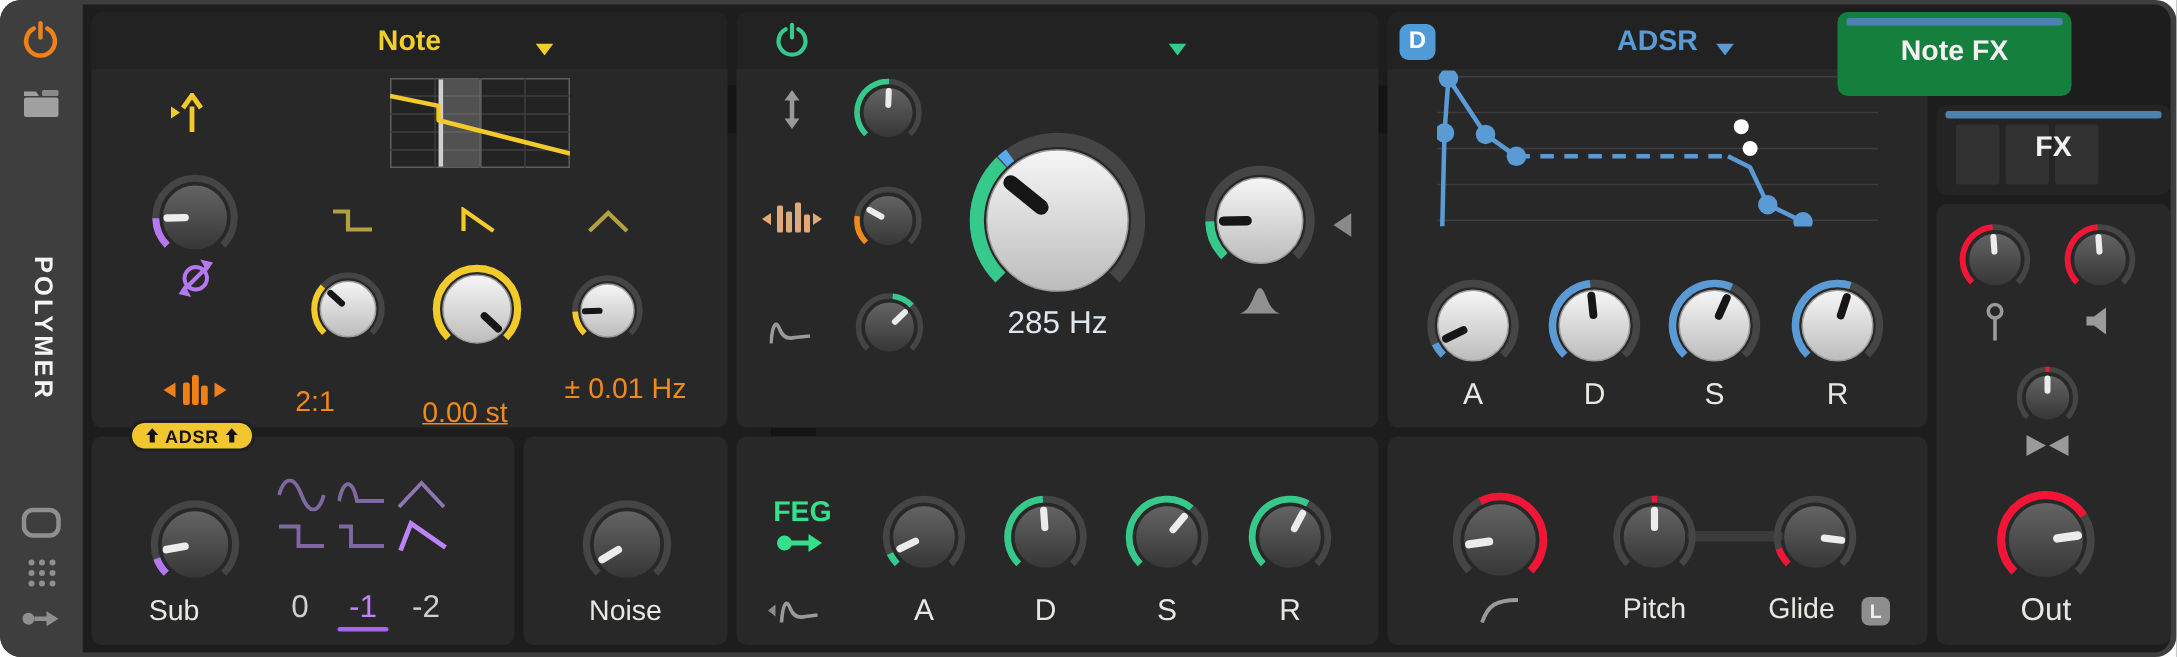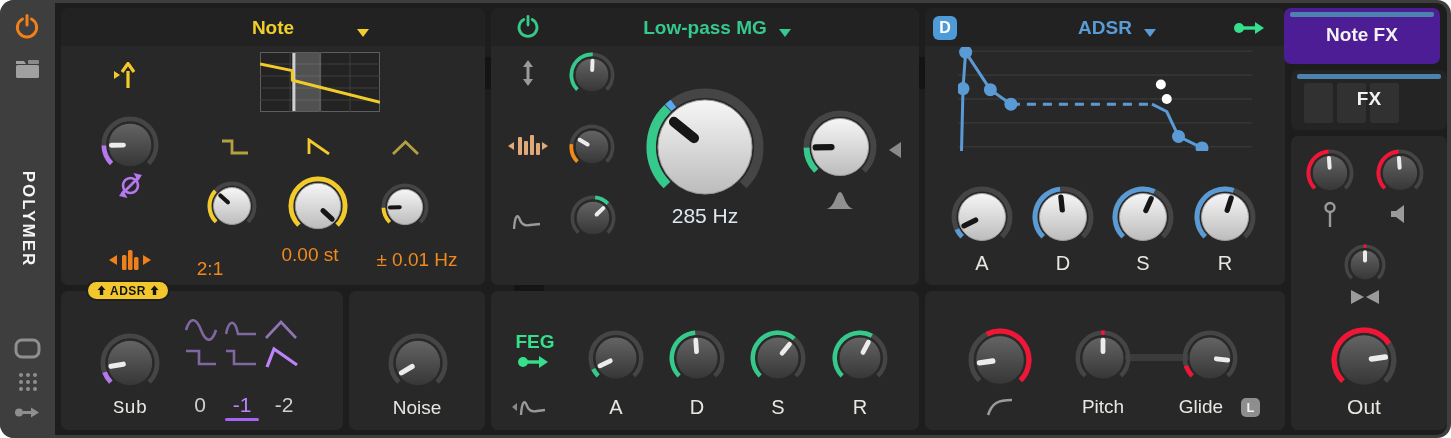--- a/index.html
+++ b/index.html
@@ -18,21 +18,21 @@
   #dev-name{position:absolute;top:50%;left:50%;transform:translate(-50%,-50%) rotate(90deg);
     color:#f4f4f4;font-size:17px;letter-spacing:2px;white-space:nowrap;font-weight:bold;}
   
   #p-osc{left:61px;top:8px;width:424px;height:277px;}
   #p-sub{left:61px;top:291px;width:282px;height:139px;}
   #p-noise{left:349px;top:291px;width:136px;height:139px;}
   #p-filter{left:491px;top:8px;width:428px;height:277px;}
   #p-feg{left:491px;top:291px;width:428px;height:139px;}
   #p-adsr{left:925px;top:8px;width:360px;height:277px;}
   #p-glide{left:925px;top:291px;width:360px;height:139px;}
-  #p-notefx{left:1284px;top:8px;width:156px;height:56px;background:#4c1d95;}
+  #p-notefx{left:1225px;top:8px;width:156px;height:56px;background:#15803d;}
   #p-fx{left:1291px;top:70px;width:156px;height:60px;background:#242424;}
   #p-out{left:1291px;top:136px;width:156px;height:294px;}
   #tab1{left:478px;top:57px;width:20px;height:32px;}
   #tab2{left:910px;top:57px;width:20px;height:32px;}
   #tab3{left:514px;top:276px;width:30px;height:20px;}
   .bluebar{position:absolute;left:6px;right:6px;top:4px;height:5px;background:#4c82ad;border-radius:2px;}
   .slot{position:absolute;top:13px;width:29px;height:40px;background:#313131;border-radius:2px;}
   .boxlabel{position:absolute;left:0;width:100%;text-align:center;color:#f2f2f2;font-size:19px;font-weight:bold;}
   .sync{position:absolute;left:86px;top:280px;height:21px;padding:0 9px;background:#f2c72e;border:2px solid #1f1f1f;
     border-radius:12px;display:flex;align-items:center;gap:4px;color:#141414;font-size:12px;font-weight:bold;
@@ -216,21 +216,21 @@
         <g fill="#f08019">
             <path d="M10,8 L2,13 L10,18 Z"></path>
             <path d="M36,8 L44,13 L36,18 Z"></path>
         <rect x="15" y="8" width="4.5" height="15" rx="1.5"></rect>
             <rect x="21" y="3" width="4.5" height="20" rx="1.5"></rect>
             <rect x="27" y="10" width="4.5" height="13" rx="1.5"></rect>
           </g>
       </svg>
     </div>
     <div class="oval" style="left:119px;width:60px;top:250px;">2:1</div>
-    <div class="oval" style="left:194px;width:110px;top:236px;">0.00 st</div>
+    <div class="oval" style="left:194px;width:110px;top:257px;text-decoration:underline;">0.00 st</div>
     <div class="oval" style="left:296px;width:120px;top:241px;">± 0.01 Hz</div>
   </div>
 
   <div class="sync">
     <svg width="9" height="11" viewBox="0 0 9 11">
         <path d="M2.8,10 V5 H0.5 L4.5,0.5 L8.5,5 H6.2 V10 Z" fill="#141414"></path>
       </svg>
     <span>ADSR</span>
     <svg width="9" height="11" viewBox="0 0 9 11">
         <path d="M2.8,10 V5 H0.5 L4.5,0.5 L8.5,5 H6.2 V10 Z" fill="#141414"></path>
@@ -245,21 +245,21 @@
               <stop offset="0" stop-color="#646464"></stop>
               <stop offset="1" stop-color="#363636"></stop>
             </linearGradient>
           </defs>
           <path d="M10.84,49.16 A27.1,27.1 0 1 1 49.16,49.16" stroke="#454545" stroke-width="4.8" fill="none"></path>
           <path d="M10.84,49.16 A27.1,27.1 0 0 1 4.53,39.27" stroke="#b678f0" stroke-width="4.8" fill="none"></path>
           <circle cx="30" cy="30" r="22.700000000000003" fill="url(#kg4)" stroke="#292929" stroke-width="1"></circle>
           <line x1="23.293459201986863" y1="31.182544089911794" x2="10.998134405629443" y2="33.35054158808342" stroke="#ececec" stroke-width="5.1000000000000005" stroke-linecap="round"></line>
         </svg>
       </div>
-    <div class="lbl" style="left:29px;width:80px;top:106px;font-family:Liberation Mono, monospace;">Sub</div>
+    <div class="lbl" style="left:15px;width:80px;top:106px;">Sub</div>
     <div class="abs" style="left:124px;top:28px;">
       <svg width="32" height="22" viewBox="0 0 32 22">
           <path d="M1,11 C5,-2 11,-2 16,11 C21,24 27,24 31,11" stroke="#7f68a0" stroke-width="2.6" fill="none"></path>
         </svg>
     </div>
     <div class="abs" style="left:164px;top:28px;">
       <svg width="32" height="22" viewBox="0 0 32 22">
           <path d="M1,15 C4,0 10,0 13,15 H31" stroke="#7f68a0" stroke-width="2.6" fill="none"></path>
         </svg>
     </div>
@@ -306,21 +306,20 @@
   </div>
 
   <div class="panel" id="p-filter">
     <div class="hdr"></div>
     <div class="abs" style="left:24px;top:6px;">
       <svg width="26" height="26" viewBox="0 0 26 26">
           <path d="M8.8,5.5 A9,9 0 1 0 17.2,5.5" stroke="#35c98c" stroke-width="2.8" fill="none" stroke-linecap="round"></path>
           <line x1="13" y1="2.5" x2="13" y2="11" stroke="#35c98c" stroke-width="2.8" stroke-linecap="round"></line>
         </svg>
     </div>
-    <div class="title" style="color:#35c98c;">Low-pass MG</div>
     <div class="abs" style="left:288px;top:21px;">
       <svg width="12" height="8" viewBox="0 0 12 8">
           <polygon points="0,0 12,0 6,8" fill="#35c98c"></polygon>
         </svg>
     </div>
     <div class="abs" style="left:28px;top:51px;">
       <svg width="18" height="28" viewBox="0 0 18 28">
           <line x1="9" y1="6" x2="9" y2="22" stroke="#9a9a9a" stroke-width="3"></line>
           <path d="M4,8 L9,1 L14,8 Z" fill="#9a9a9a"></path>
           <path d="M4,20 L9,27 L14,20 Z" fill="#9a9a9a"></path>

